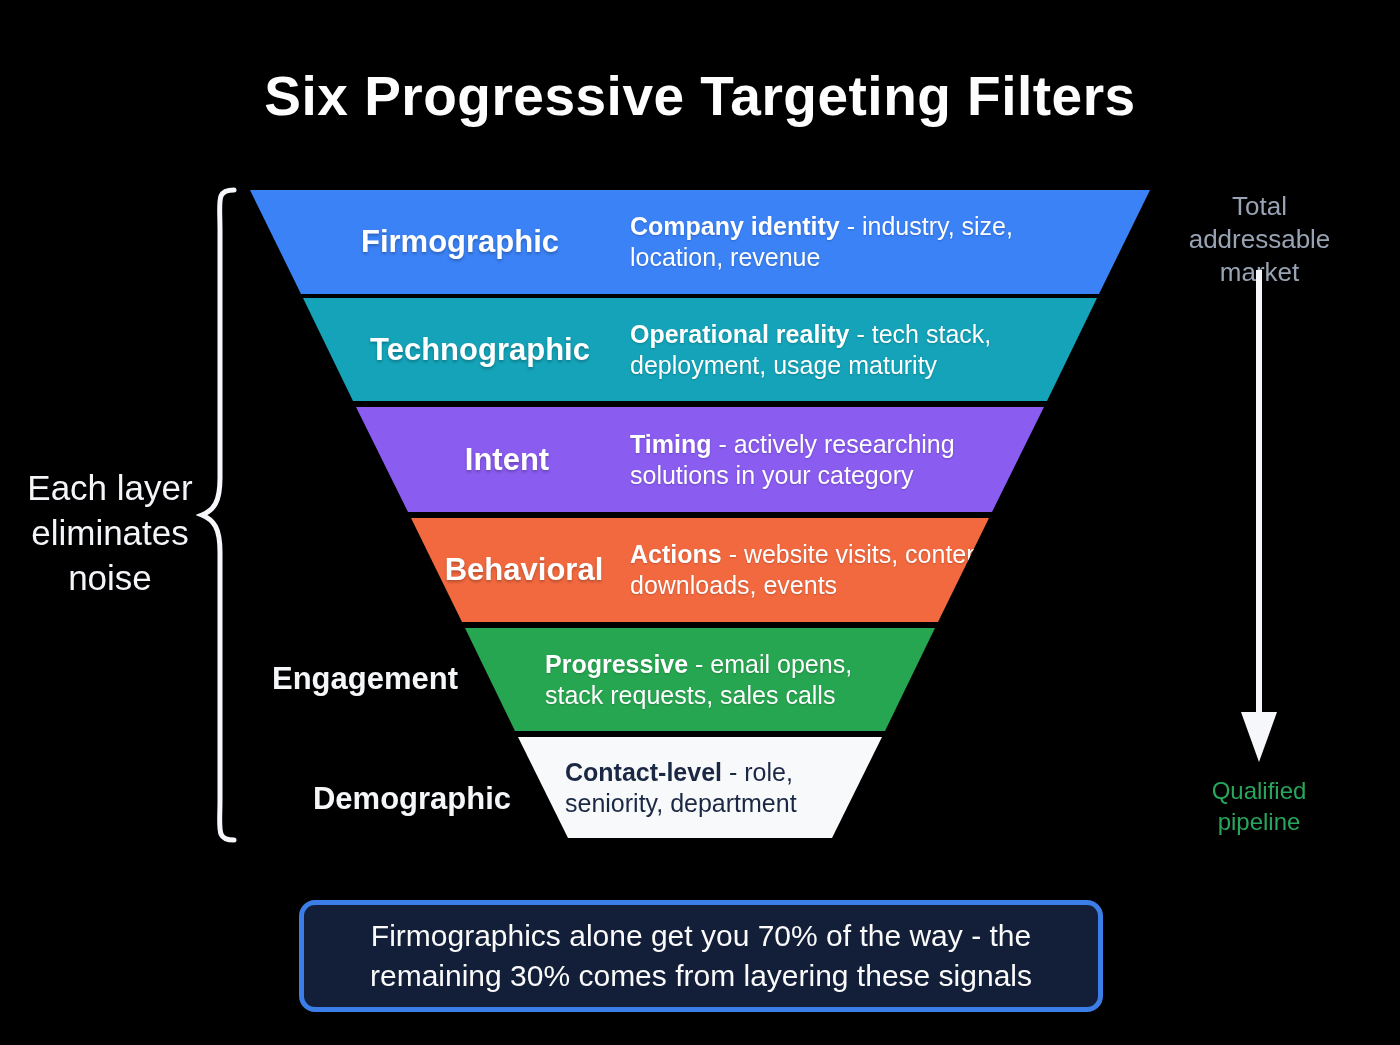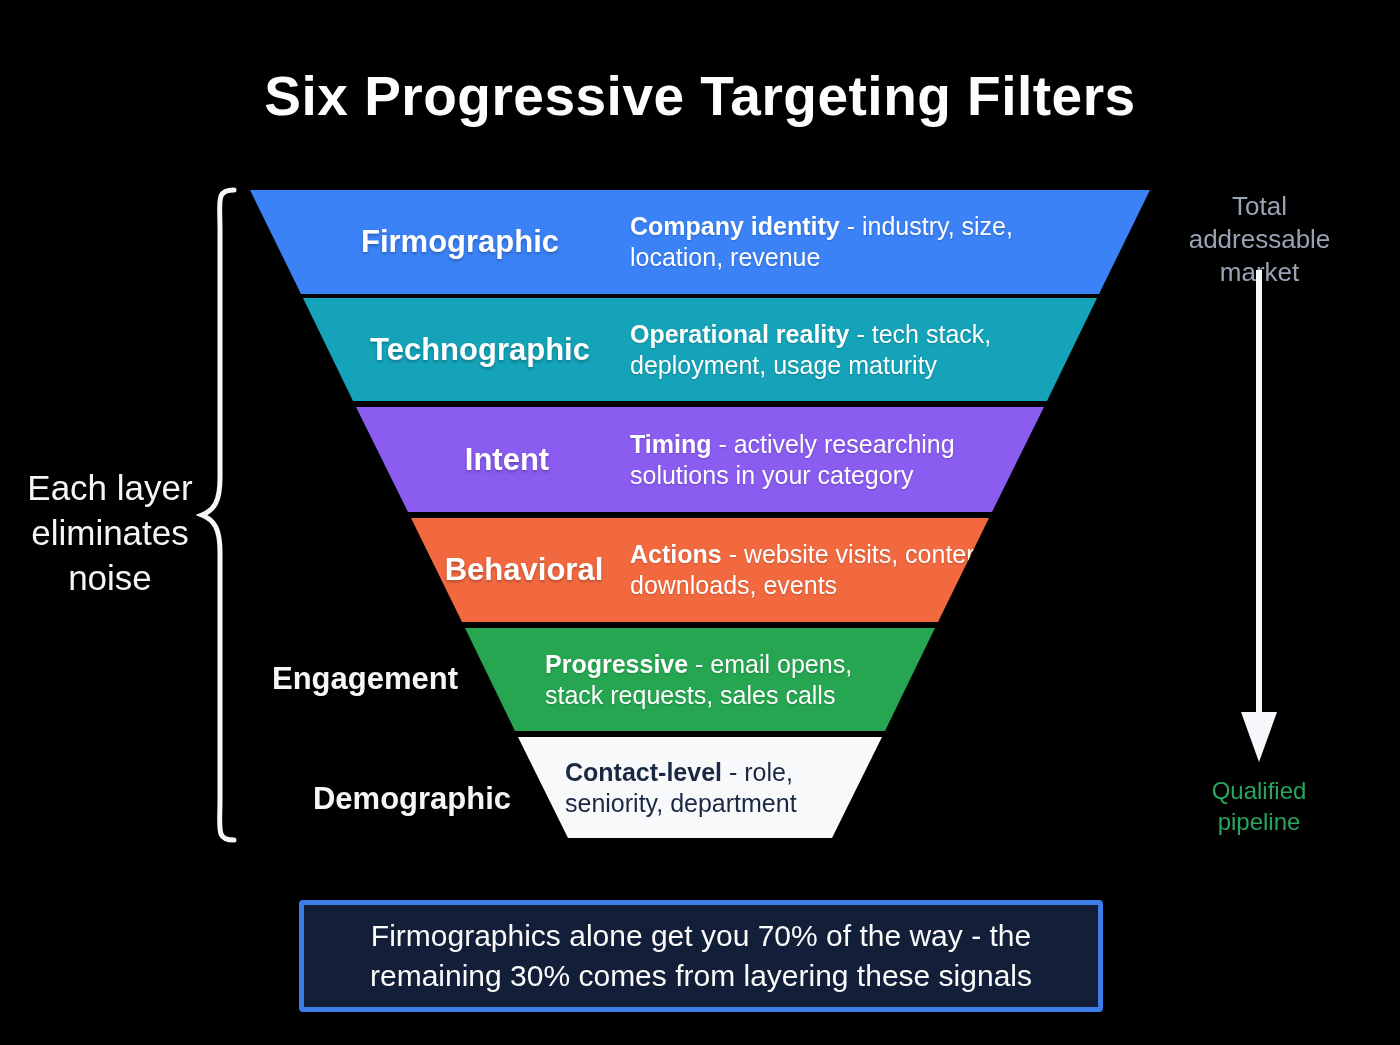--- a/index.html
+++ b/index.html
@@ -76,21 +76,21 @@
   }
   .arrow-svg { position:absolute; left:1238px; top:264px; }
   .right-bottom-note {
     position:absolute; left:1188px; top:776px; width:142px;
     color:#28a65c; font-size:24px; line-height:1.28; text-align:center;
   }
 
   
   .callout {
     position:absolute; left:299px; top:900px; width:804px; height:112px;
-    border:5px solid #3b7ee8; border-radius:4px;
+    border:5px solid #3b7ee8; border-radius:16px;
     background:#131f38;
     display:flex; align-items:center; justify-content:center;
   }
   .callout-text {
     width:760px; text-align:center;
     color:#fafafa; font-size:30px; line-height:1.33; font-weight:400;
   }
 </style>
 </head>
 <body>

